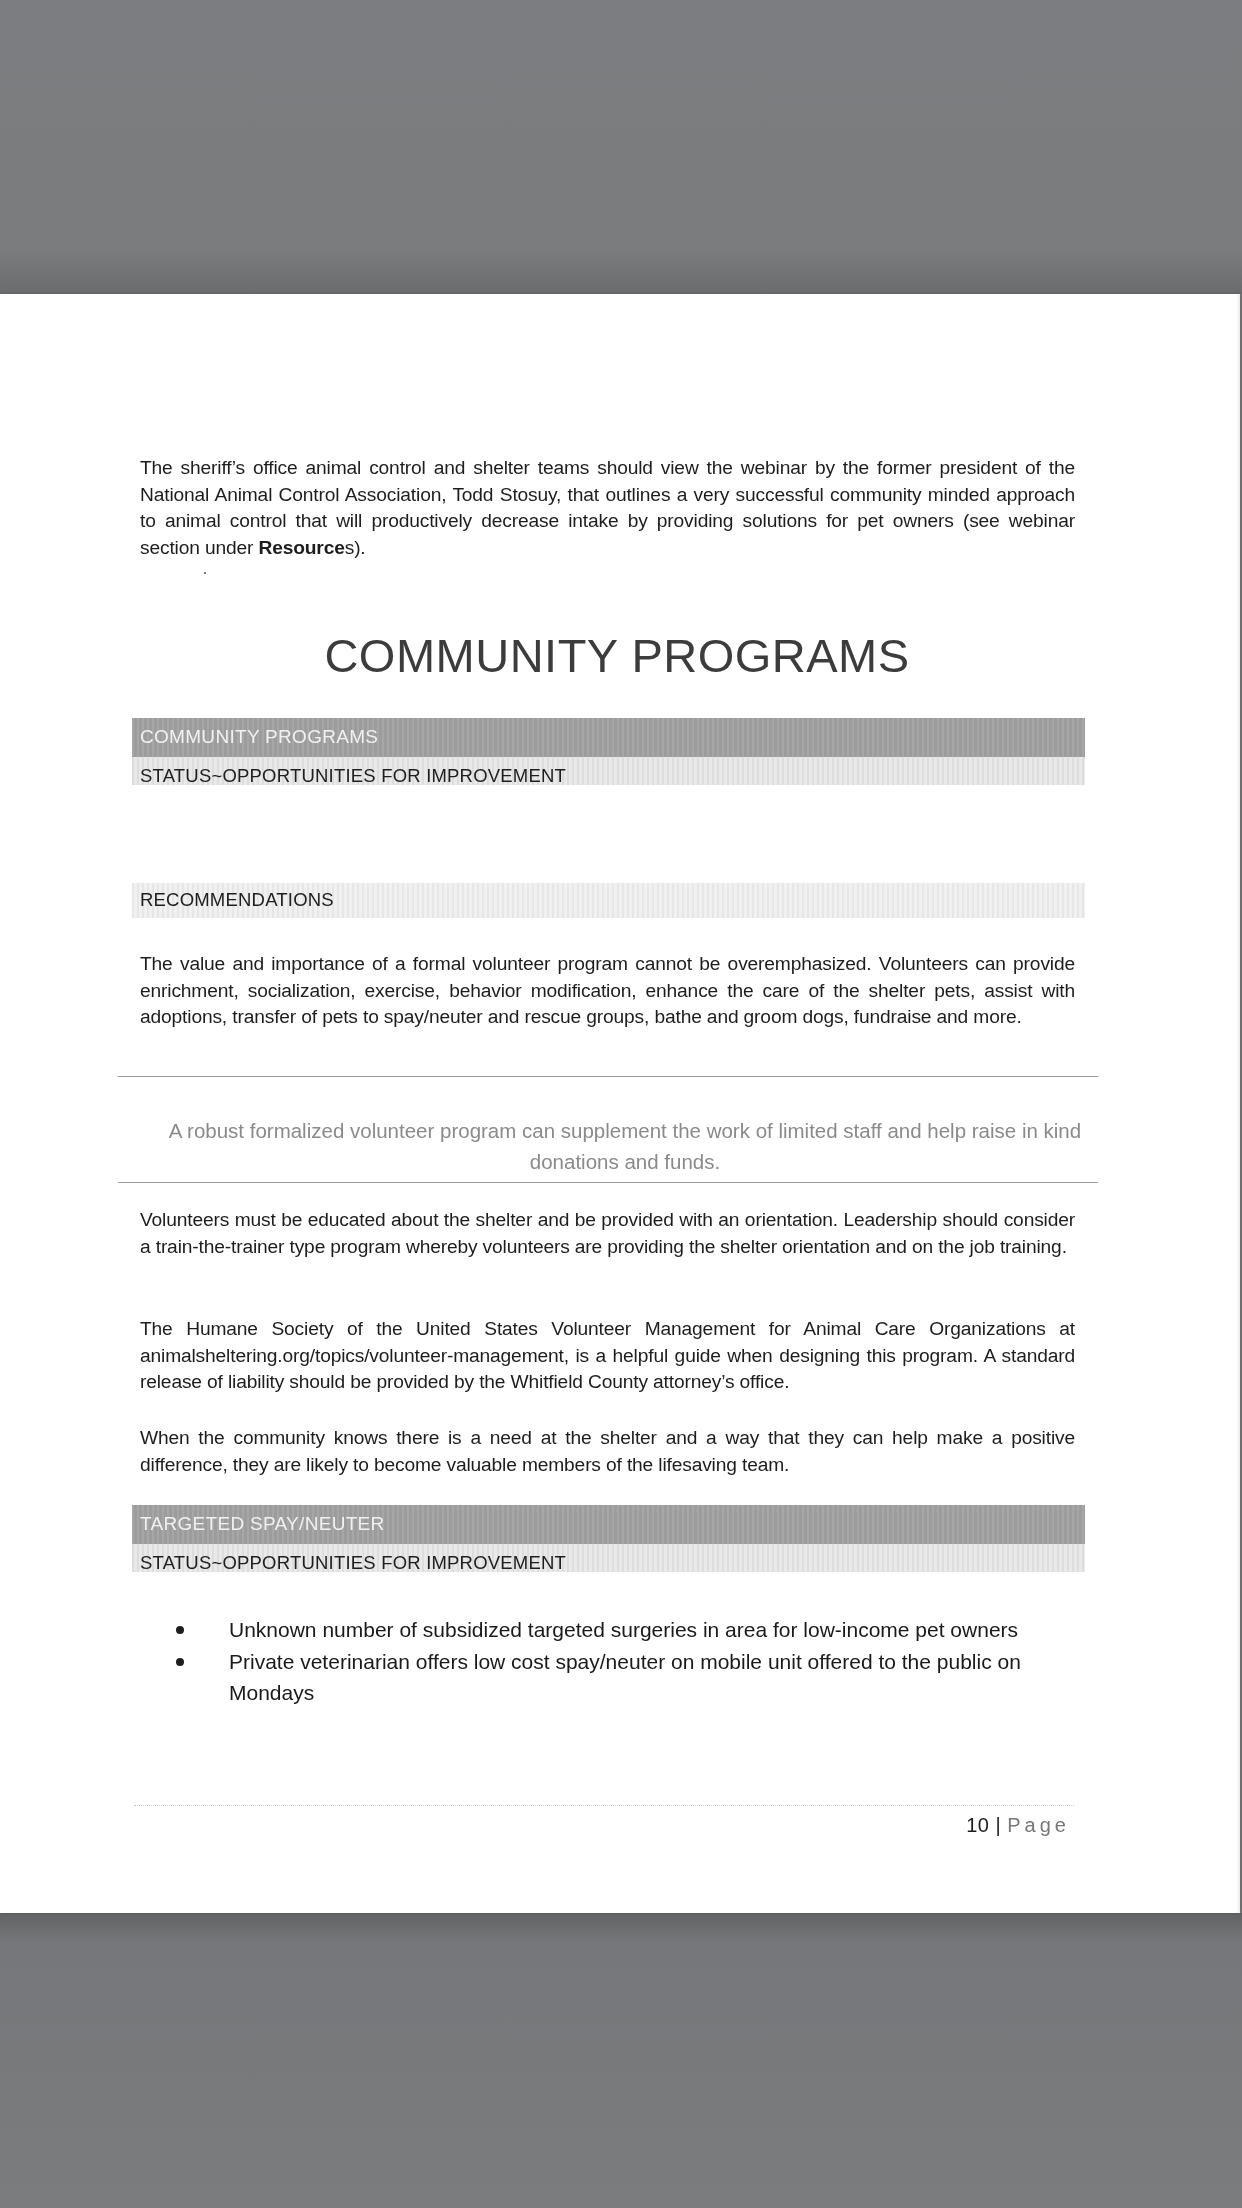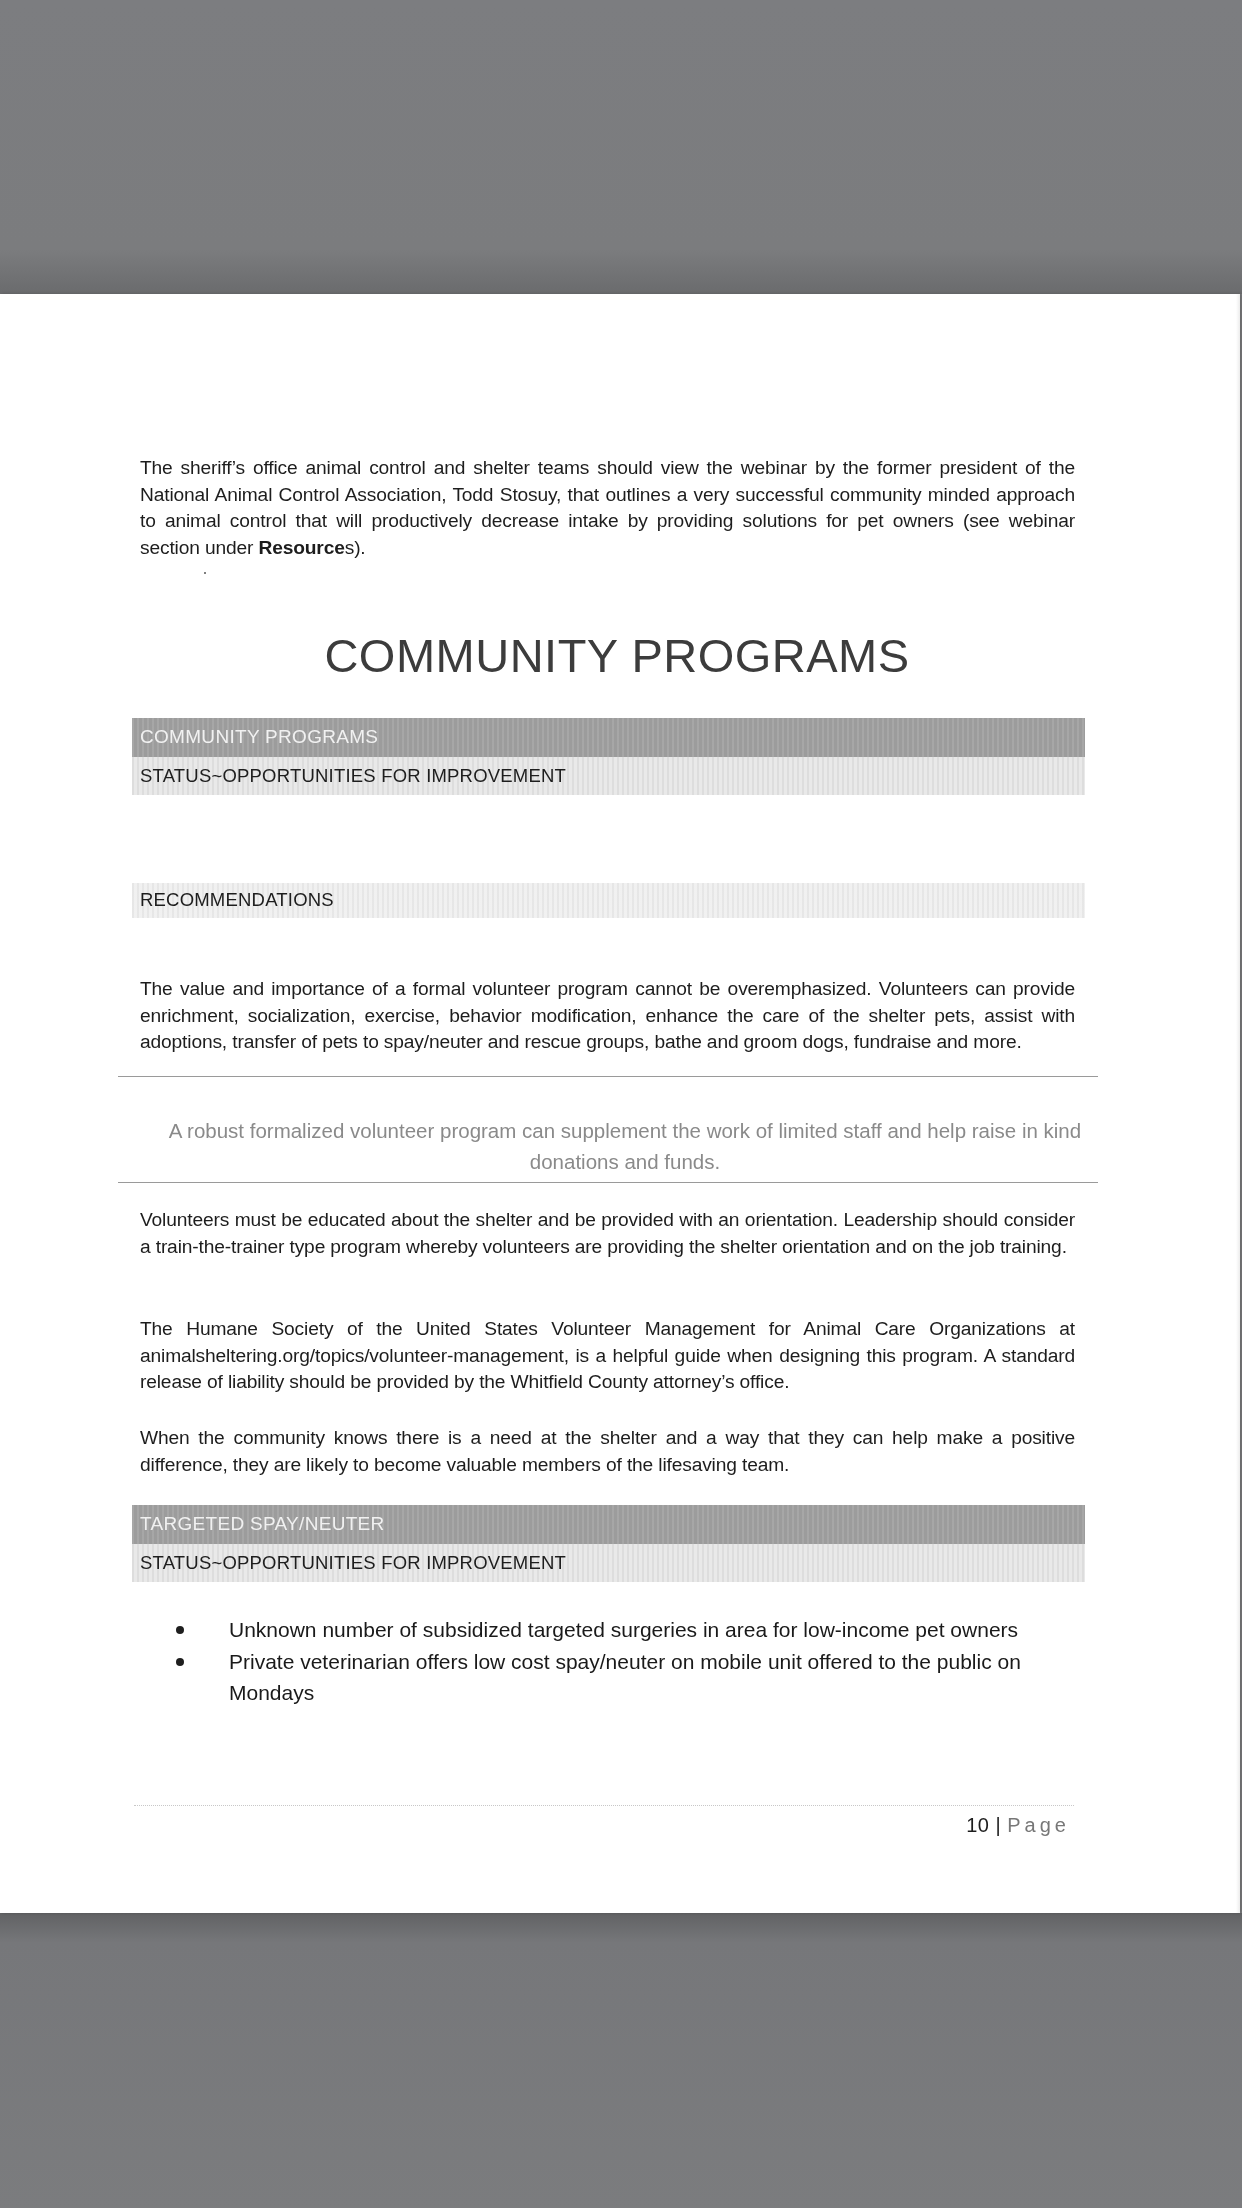--- a/index.html
+++ b/index.html
@@ -41,21 +41,21 @@
     left:132px; width:953px; height:39px;
     background:
       repeating-linear-gradient(90deg, rgba(255,255,255,0.05) 0 2px, rgba(0,0,0,0.04) 2px 5px),
       #a2a2a2;
   }
   .band-dark span {
     position:absolute; left:8px; top:8px; font-size:19px; color:#f1f1f1;
     letter-spacing:0.3px;
   }
   .band-light {
-    left:132px; width:953px; height:38px;
+    left:132px; width:953px; height:28px;
     background:
       repeating-linear-gradient(90deg, rgba(0,0,0,0.03) 0 2px, rgba(255,255,255,0.2) 2px 5px),
       #e4e4e4;
   }
   .band-light span {
     position:absolute; left:8px; top:8px; font-size:18.5px; color:#1e1e1e;
     letter-spacing:0.2px;
   }
   .band-reco {
     left:132px; width:953px; height:35px;
@@ -74,21 +74,21 @@
   }
   .b1 { left:176px; top:527px; font-size:19.5px; color:#1d1d1d; }
   .rule {
     left:118px; width:980px; height:0;
     border-top:1.5px solid #9a9a9a;
   }
   .quote {
     left:118px; width:980px; text-align:center;
     font-size:20.5px; line-height:31px; color:#8a8a8a; top:804px;
   }
-  .p2 { left:140px; top:682px; width:935px; }
+  .p2 { left:140px; top:657px; width:935px; }
   .p3 { left:140px; top:913px; width:935px; }
   .p4 { left:140px; top:1022px; width:935px; }
   .p5 { left:140px; top:1131px; width:935px; }
   .bul2 {
     left:176px; top:1320px; width:910px;
     font-size:21px; line-height:31.5px; color:#1a1a1a;
   }
   .bul2 .bullet-row { margin-bottom:0;gap:20px; }
   .bul2 .bullet-dot { margin-top:12px; margin-right:25px; }
   .footer-rule {

